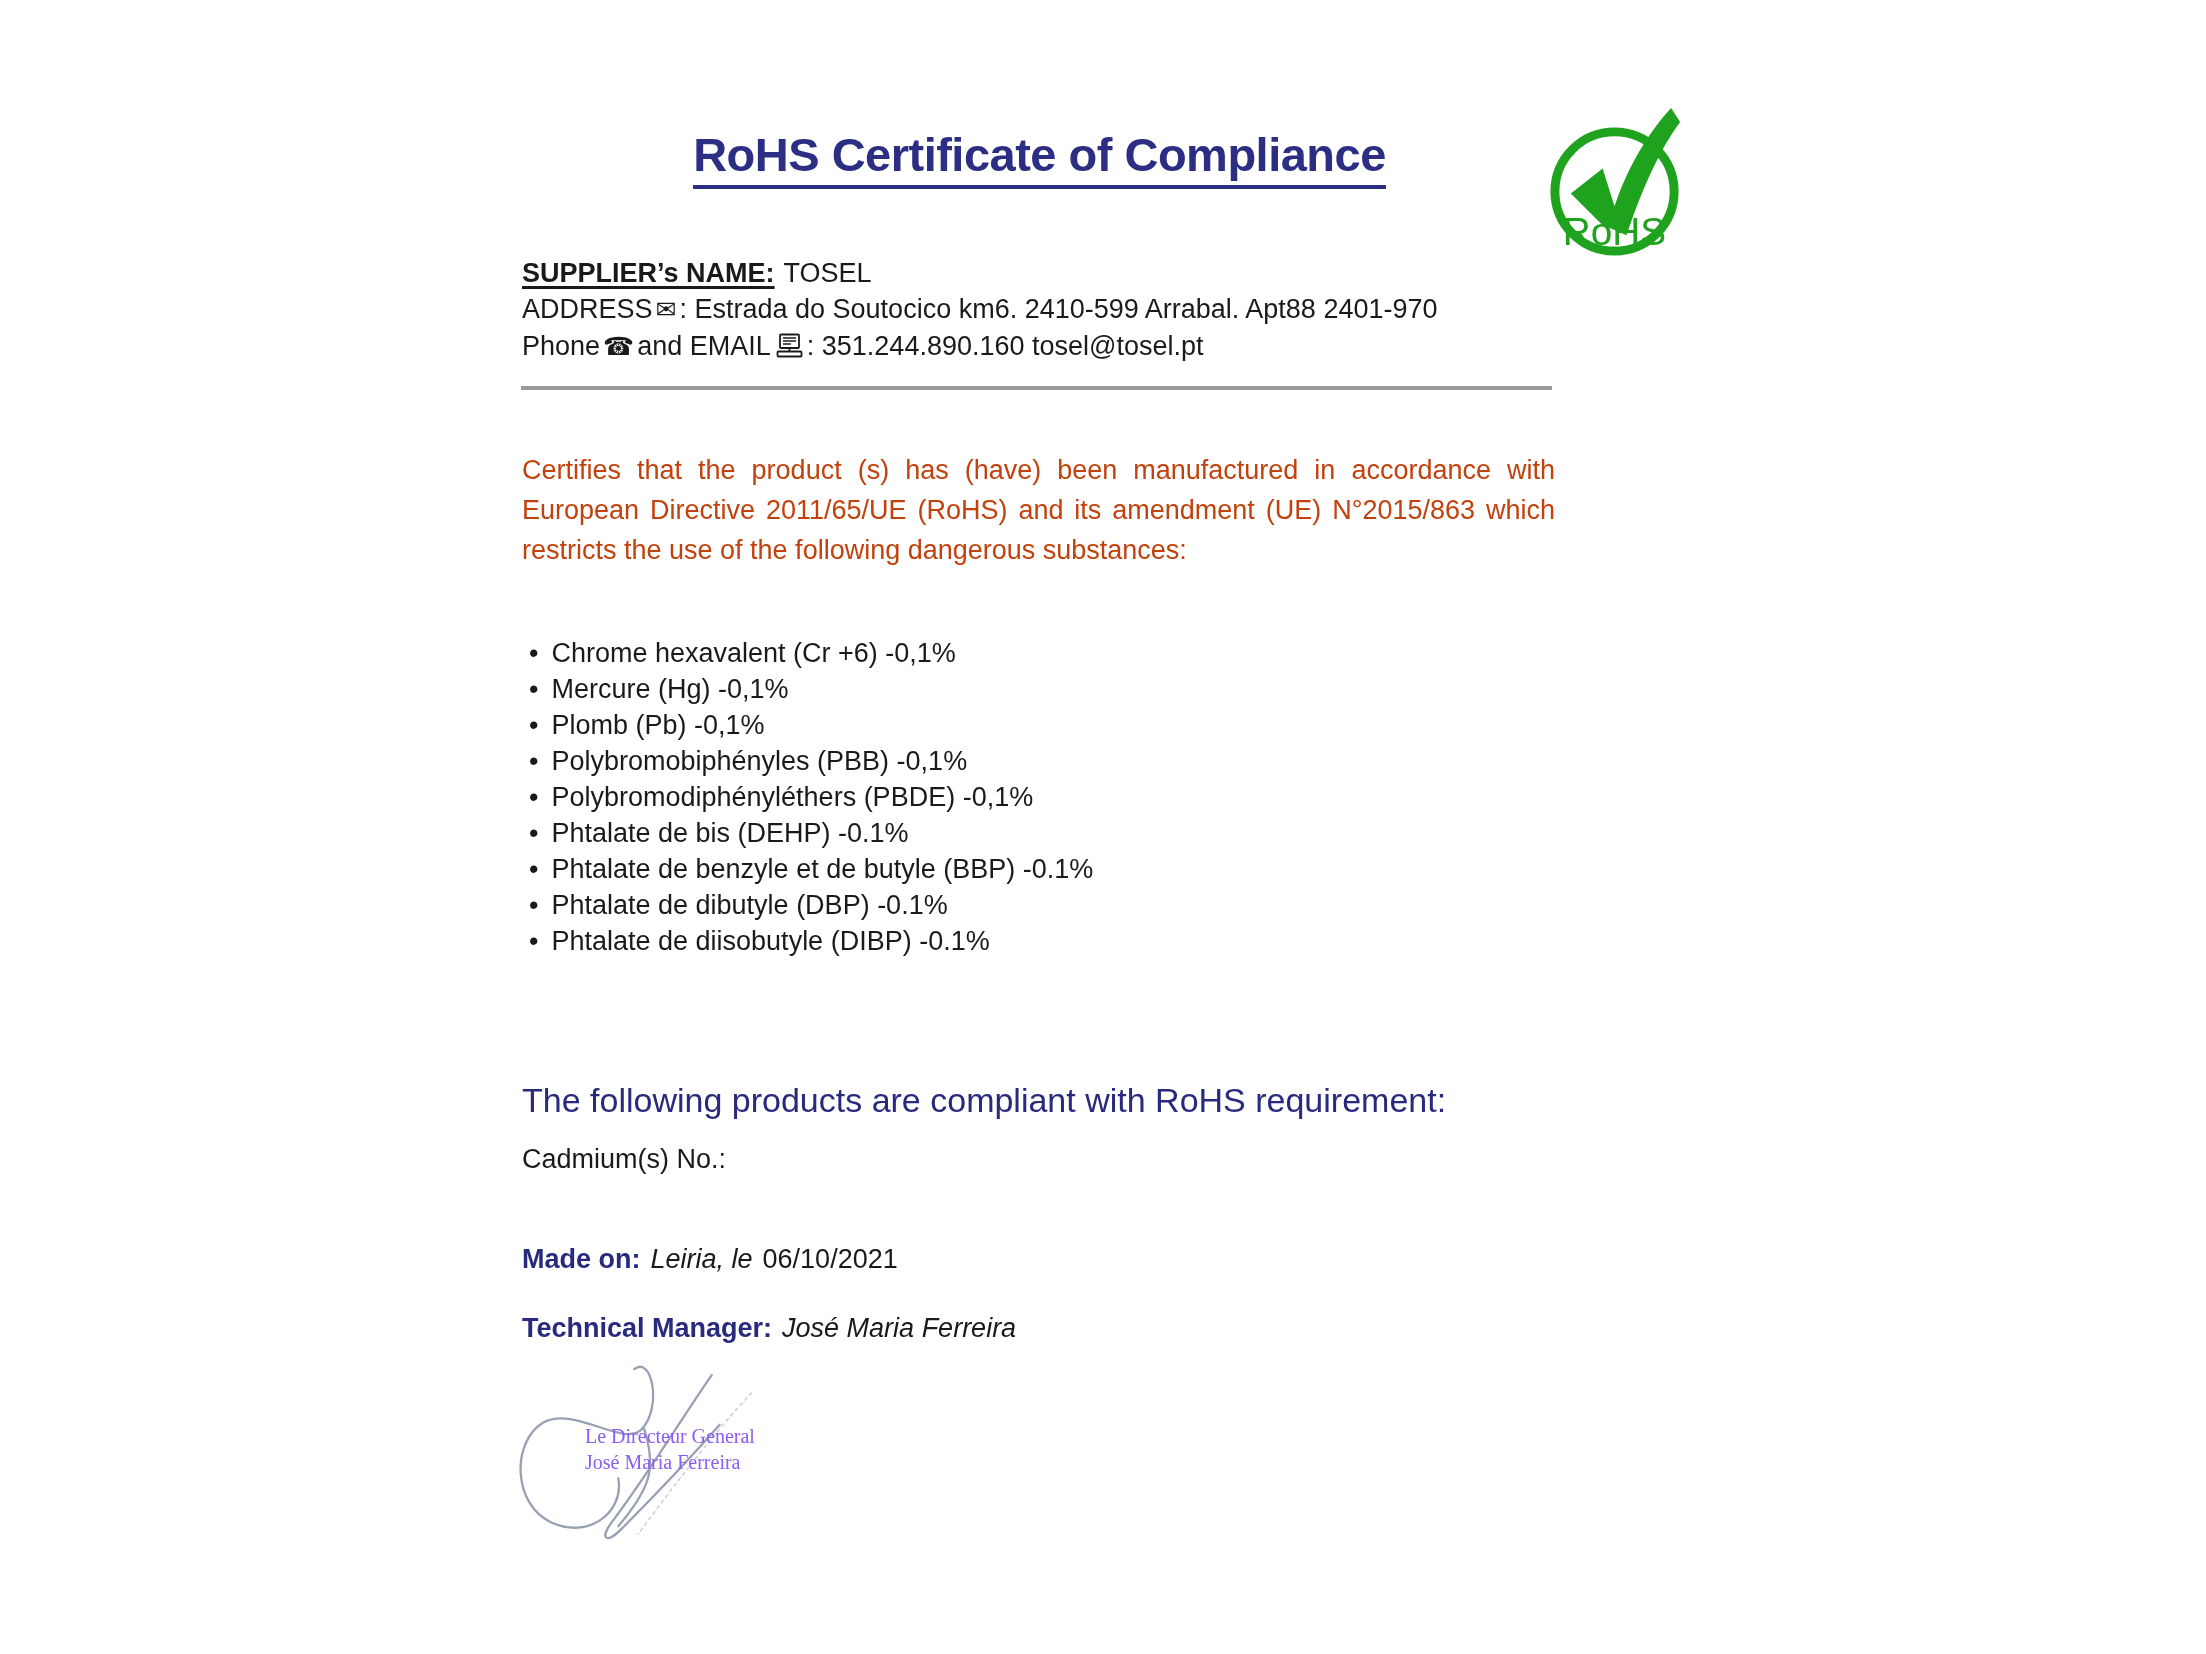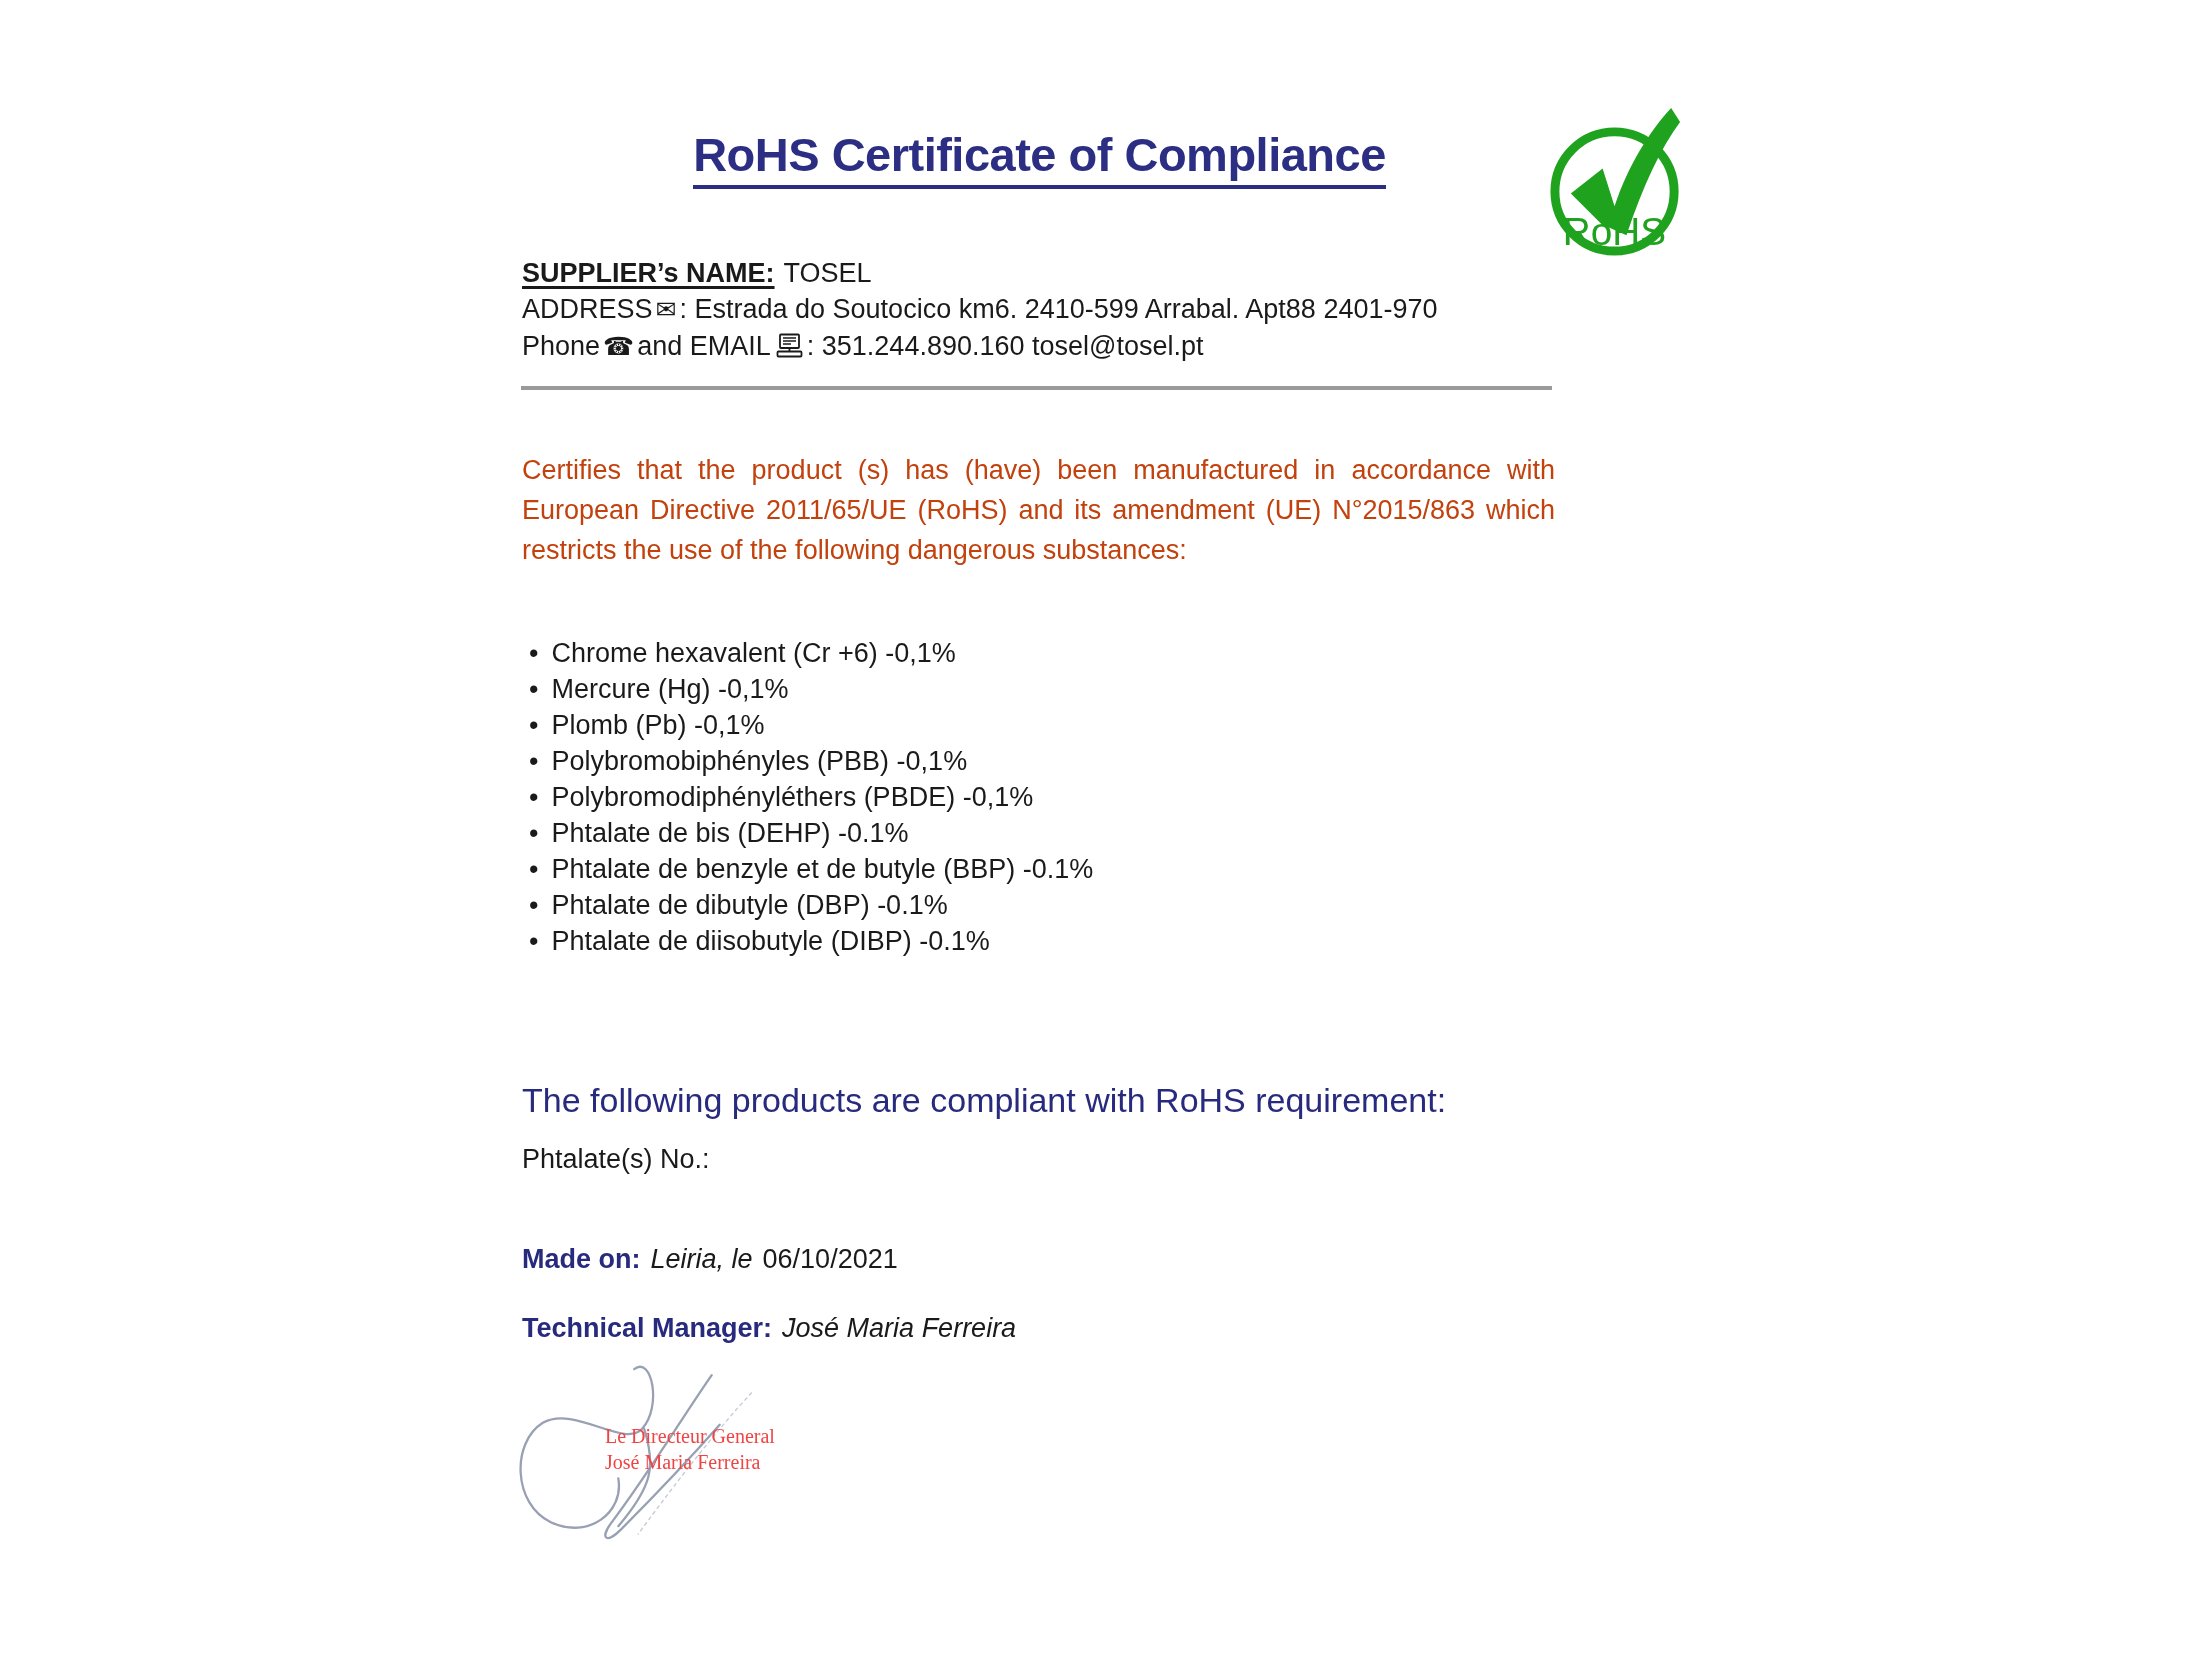--- a/index.html
+++ b/index.html
@@ -34,21 +34,21 @@
   .article{position:absolute;left:522px;top:1144px;margin:0;font-size:27px;color:#1a1a1a;}
   .madeon{position:absolute;left:522px;top:1244px;margin:0;font-size:27px;}
   .manager{position:absolute;left:522px;top:1313px;margin:0;font-size:27px;text-align:center;}
   .navy{color:#272a7d;}
   .i{font-style:italic;margin-top:35px;}
   .gap{margin-right:10px;}
   
   .sig{position:absolute;left:513px;top:1363px;width:308px;height:214px;}
   .sig svg{position:absolute;left:0;top:0;}
   .sigtext{position:absolute;left:72px;top:60px;
-    font-family:"Liberation Serif","DejaVu Serif",serif;font-size:20px;line-height:26px;color:#ef4444;margin-left:20px;}
+    font-family:"Liberation Serif","DejaVu Serif",serif;font-size:20px;line-height:26px;color:#8b5cf6;}
 </style>
 </head>
 <body>
 
 <div class="page">
 
   <div class="title-row">
     <h1><span class="title-underline">RoHS Certificate of Compliance</span></h1>
   </div>
 
@@ -86,21 +86,21 @@
     <li>Polybromobiphényles (PBB) -0,1%</li>
     <li>Polybromodiphényléthers (PBDE) -0,1%</li>
     <li>Phtalate de bis (DEHP) -0.1%</li>
     <li>Phtalate de benzyle et de butyle (BBP) -0.1%</li>
     <li>Phtalate de dibutyle (DBP) -0.1%</li>
     <li>Phtalate de diisobutyle (DIBP) -0.1%</li>
   </ul>
 
   <p class="compliance">The following products are compliant with RoHS requirement:</p>
 
-  <p class="article">Phtalate(s) No.:</p>
+  <p class="article">Cadmium(s) No.:</p>
 
   <p class="madeon">
     <span class="b navy gap">Made on:</span><span class="i gap">Leiria, le</span><span>06/10/2021</span>
   </p>
 
   <p class="manager">
     <span class="b navy gap">Technical Manager:</span><span class="i">José Maria Ferreira</span>
   </p>
 
   <div class="sig">

